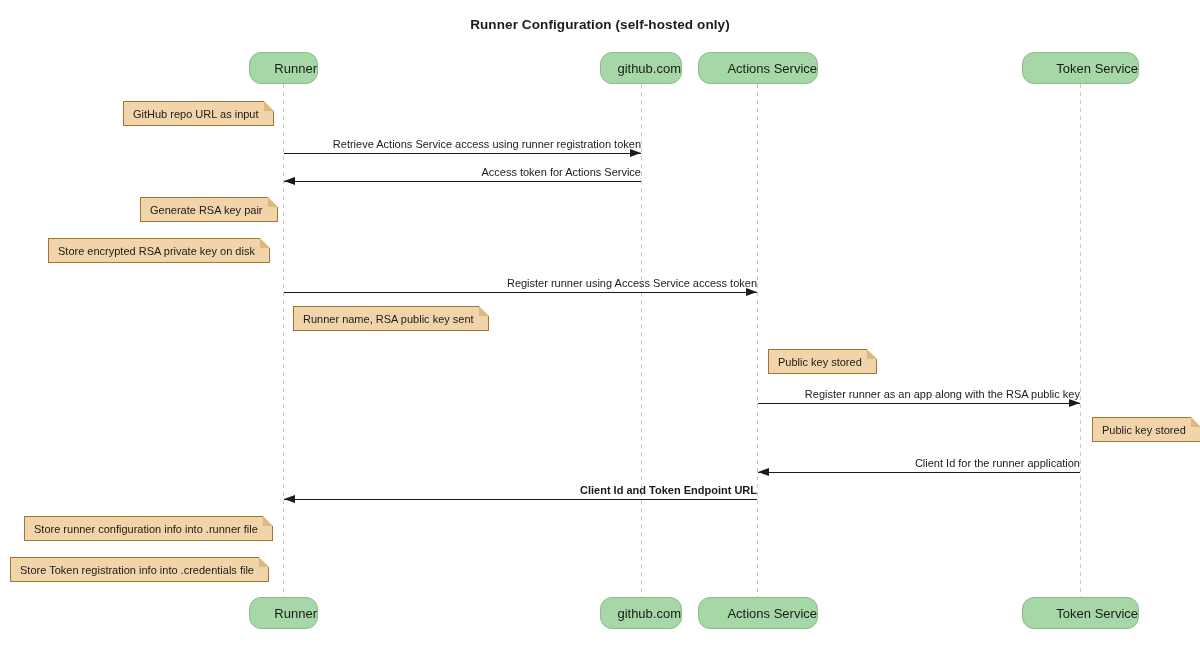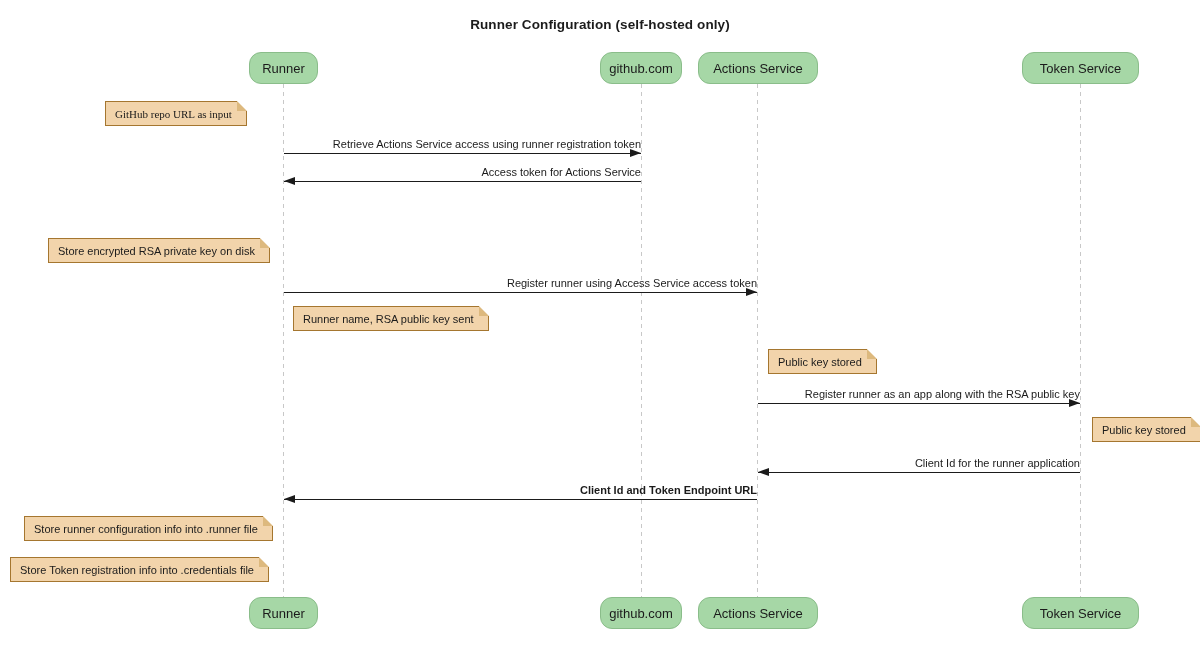--- a/index.html
+++ b/index.html
@@ -19,21 +19,21 @@
   }
   .title{
     position:absolute;left:0;top:10px;width:100%;text-align:center;
     font-size:13.5px;font-weight:bold;letter-spacing:0.1px;
   }
   .lifeline{
     position:absolute;width:1px;
     background-image:repeating-linear-gradient(to bottom,var(--lifeline) 0 4px,transparent 4px 8px);
   }
   .participant{
-    position:absolute;height:32px;line-height:32px;text-align:center;
+    position:absolute;height:32px;line-height:32px;text-align:right;
     background:var(--participant-fill);border:1px solid var(--participant-border);
     border-radius:12px;font-size:13px;box-sizing:border-box;
   }
   .msg-label{
     position:absolute;text-align:right;font-size:11px;white-space:nowrap;
   }
   .msg-line{
     position:absolute;height:1px;background:var(--arrow);
   }
   .arrowhead{position:absolute;width:0;height:0;}
@@ -65,30 +65,31 @@
   <div class="lifeline" style="left:283px;top:77px;height:513px;"></div>
   <div class="lifeline" style="left:641px;top:77px;height:513px;"></div>
   <div class="lifeline" style="left:757px;top:77px;height:513px;"></div>
   <div class="lifeline" style="left:1080px;top:77px;height:513px;"></div>
 
   <div class="participant" style="left:249px;top:45px;width:69px;">Runner</div>
   <div class="participant" style="left:600px;top:45px;width:82px;">github.com</div>
   <div class="participant" style="left:698px;top:45px;width:120px;">Actions Service</div>
   <div class="participant" style="left:1022px;top:45px;width:117px;">Token Service</div>
 
-  <div class="note" style="left:105px;top:94px;font-family:Liberation Serif, serif;">GitHub repo URL as input</div>
+  <div class="note" style="left:123px;top:94px;">GitHub repo URL as input</div>
 
   <div class="msg-label" style="left:284px;top:131px;width:357px;">Retrieve Actions Service access using runner registration token</div>
   <div class="msg-line" style="left:284px;top:146px;width:357px;"></div>
   <div class="arrowhead right" style="left:630px;top:142px;"></div>
 
   <div class="msg-label" style="left:284px;top:159px;width:357px;">Access token for Actions Service</div>
   <div class="msg-line" style="left:284px;top:174px;width:357px;"></div>
   <div class="arrowhead left" style="left:284px;top:170px;"></div>
 
+  <div class="note" style="left:140px;top:190px;">Generate RSA key pair</div>
   <div class="note" style="left:48px;top:231px;text-align:right;">Store encrypted RSA private key on disk</div>
 
   <div class="msg-label" style="left:284px;top:270px;width:473px;">Register runner using Access Service access token</div>
   <div class="msg-line" style="left:284px;top:285px;width:473px;"></div>
   <div class="arrowhead right" style="left:746px;top:281px;"></div>
 
   <div class="note" style="left:293px;top:299px;">Runner name, RSA public key sent</div>
 
   <div class="note" style="left:768px;top:342px;">Public key stored</div>
 

